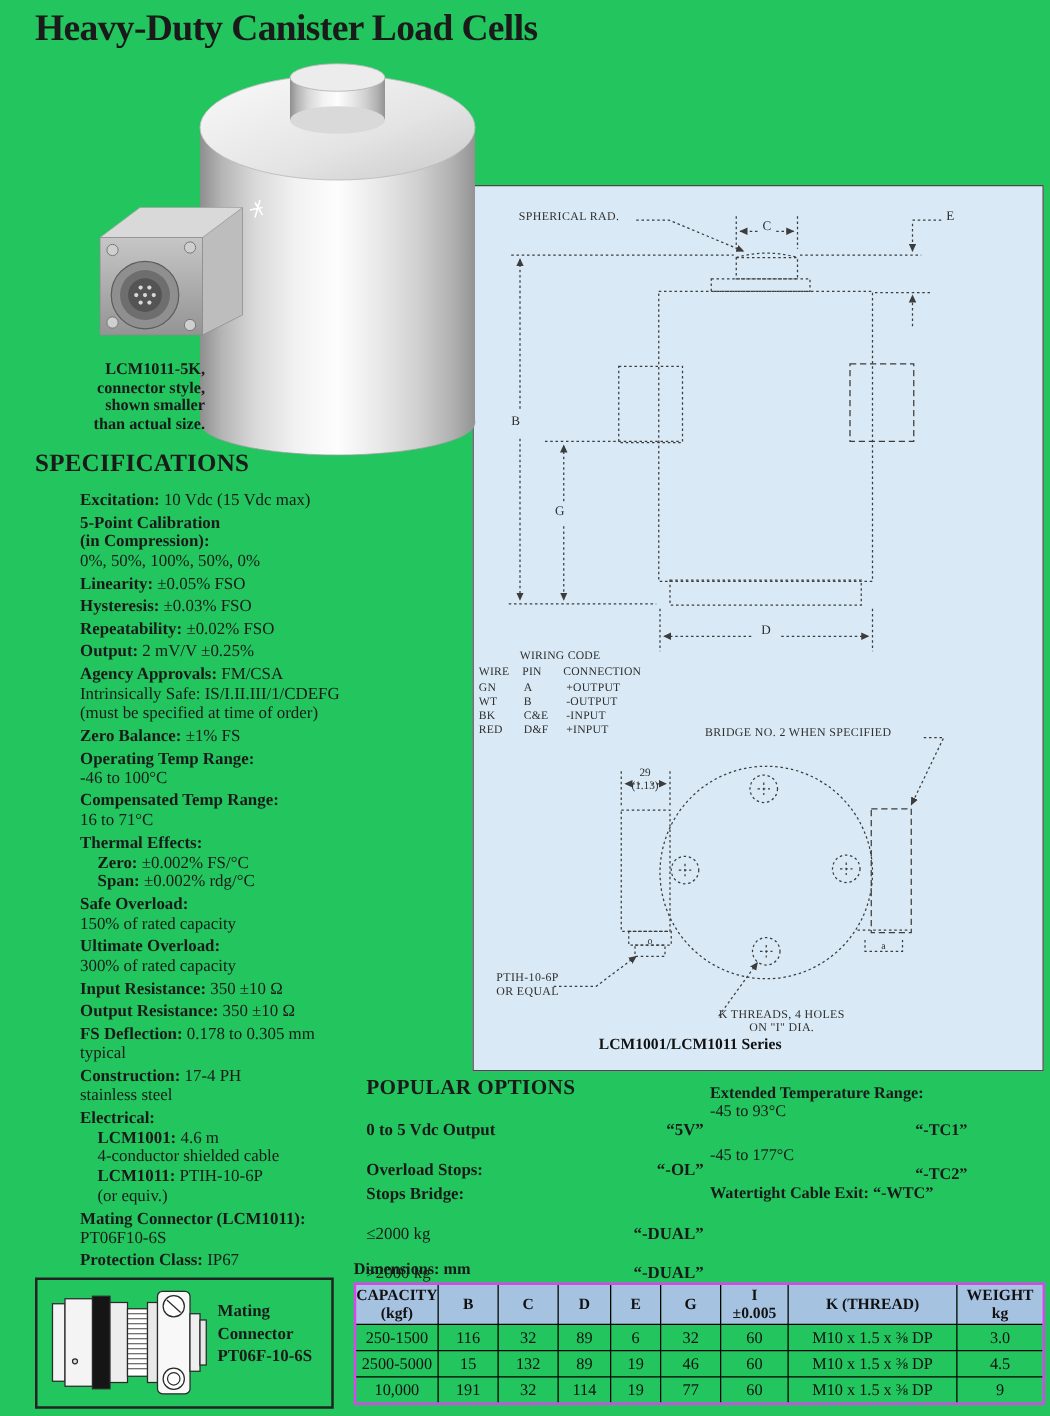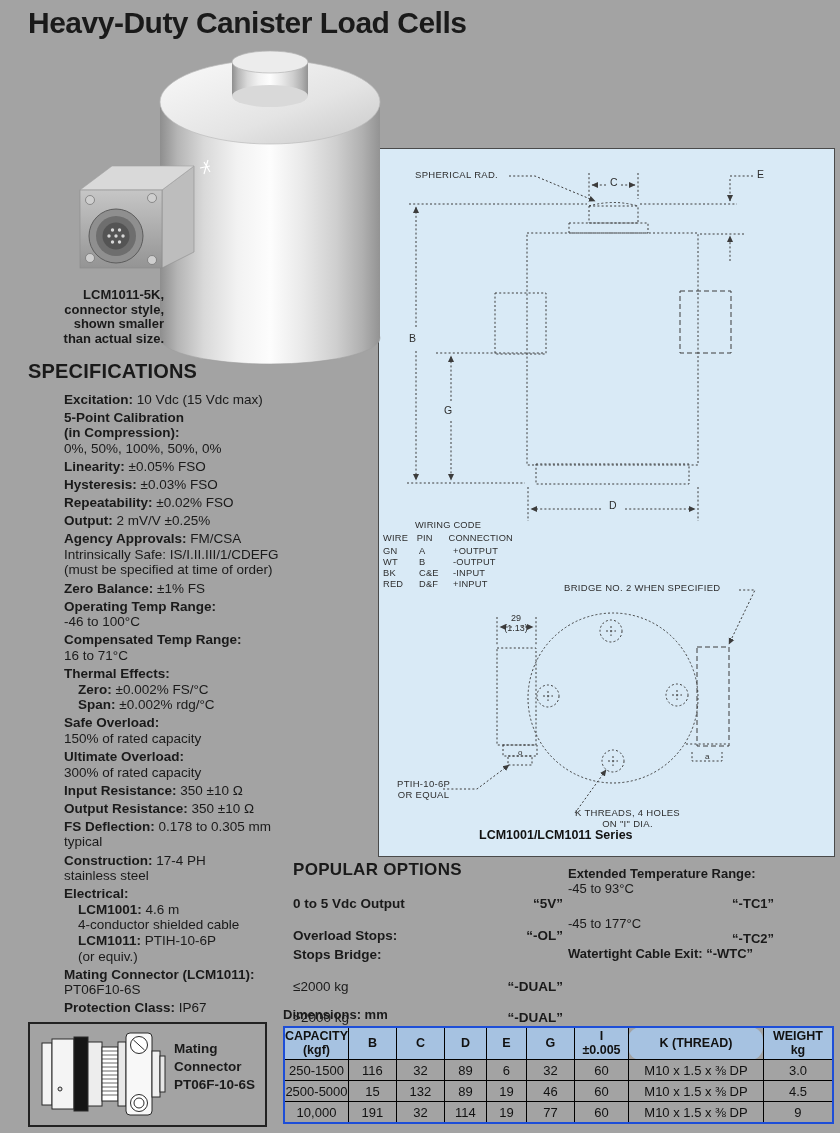--- a/index.html
+++ b/index.html
@@ -1,17 +1,17 @@
 <!DOCTYPE html>
 <html><head>
 <meta charset="utf-8">
 <style>
   html,body{margin:0;padding:0;background:#fff;}
-  .page{position:relative;width:840px;height:1133px;background:#a3a3a3;overflow:hidden;
-        font-family:Liberation Sans, sans-serif;color:#1a1a1a;}
+  .page{position:relative;width:840px;height:1133px;background:#22c55e;overflow:hidden;
+        font-family:Liberation Serif, serif;color:#1a1a1a;}
   .abs{position:absolute;}
 
   .title{left:28px;top:6px;font-size:30px;font-weight:bold;letter-spacing:-0.5px;}
 
   .photo{left:62px;top:40px;width:330px;height:350px;z-index:3;}
   .caption{left:22px;top:288px;width:142px;text-align:right;font-weight:bold;
            font-size:13px;line-height:14.5px;z-index:4;}
 
   .spec-head{left:28px;top:360px;font-size:20px;font-weight:bold;letter-spacing:.2px;}
   .specs{left:28px;top:389px;font-size:13.5px;line-height:15.6px;white-space:nowrap;}
@@ -45,32 +45,32 @@
   .opt-row.plain .olabel{font-weight:normal;}
 
   .ext{left:568px;top:866px;width:206px;font-size:13px;line-height:15px;}
   .ext .line{font-weight:normal;}
   .ext .line.bold{font-weight:bold;}
   .ext .line.right{text-align:right;font-weight:bold;}
   .ext .line.gap{margin-top:5px;}
 
   .dim-note{left:283px;top:1007px;font-size:13px;font-weight:bold;}
   table.dims{position:absolute;left:283px;top:1026px;border-collapse:collapse;
-             border:2px solid #1d4ed8;table-layout:fixed;}
+             border:2px solid #d946ef;table-layout:fixed;}
   .dims th,.dims td{border:1px solid #000;text-align:center;padding:0;color:#111;}
   .dims th{background:#a6c2e1;font-size:12.5px;line-height:13.5px;height:31px;font-weight:bold;}
   .dims td{font-size:13px;height:20px;}
   .dims th:nth-child(1),.dims td:nth-child(1){width:56px;}
   .dims th:nth-child(2),.dims td:nth-child(2){width:47px;}
   .dims th:nth-child(3),.dims td:nth-child(3){width:47px;}
   .dims th:nth-child(4),.dims td:nth-child(4){width:41px;}
   .dims th:nth-child(5),.dims td:nth-child(5){width:39px;}
   .dims th:nth-child(6),.dims td:nth-child(6){width:47px;}
   .dims th:nth-child(7),.dims td:nth-child(7){width:53px;}
-  .dims th:nth-child(8),.dims td:nth-child(8){width:134px;border-radius:13px;}
+  .dims th:nth-child(8),.dims td:nth-child(8){width:134px;}
   .dims th:nth-child(9),.dims td:nth-child(9){width:68px;}
 
   .conn-box{left:28px;top:1022px;width:235px;height:101px;border:2px solid #222;}
   .conn-label{position:absolute;left:144px;top:16px;font-size:13.5px;font-weight:bold;line-height:18px;}
 
   
   .dot{fill:none;stroke:#3c3c3c;stroke-width:1;stroke-dasharray:2 2.2;}
   .dash{fill:none;stroke:#3c3c3c;stroke-width:1;stroke-dasharray:5 3;}
   .dim{fill:none;stroke:#3c3c3c;stroke-width:1;stroke-dasharray:2 2.2;}
 </style>

